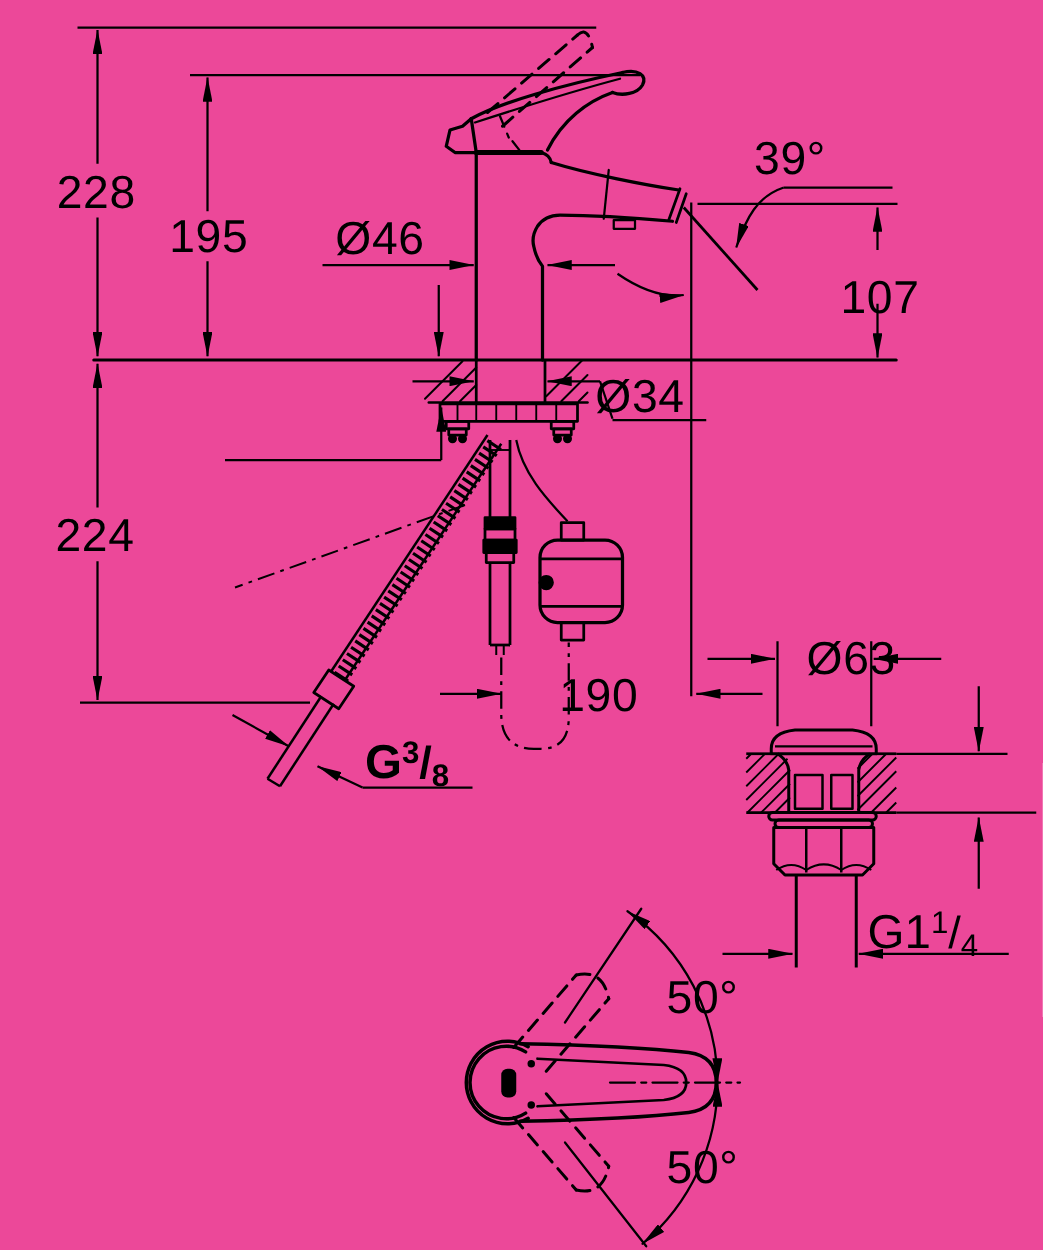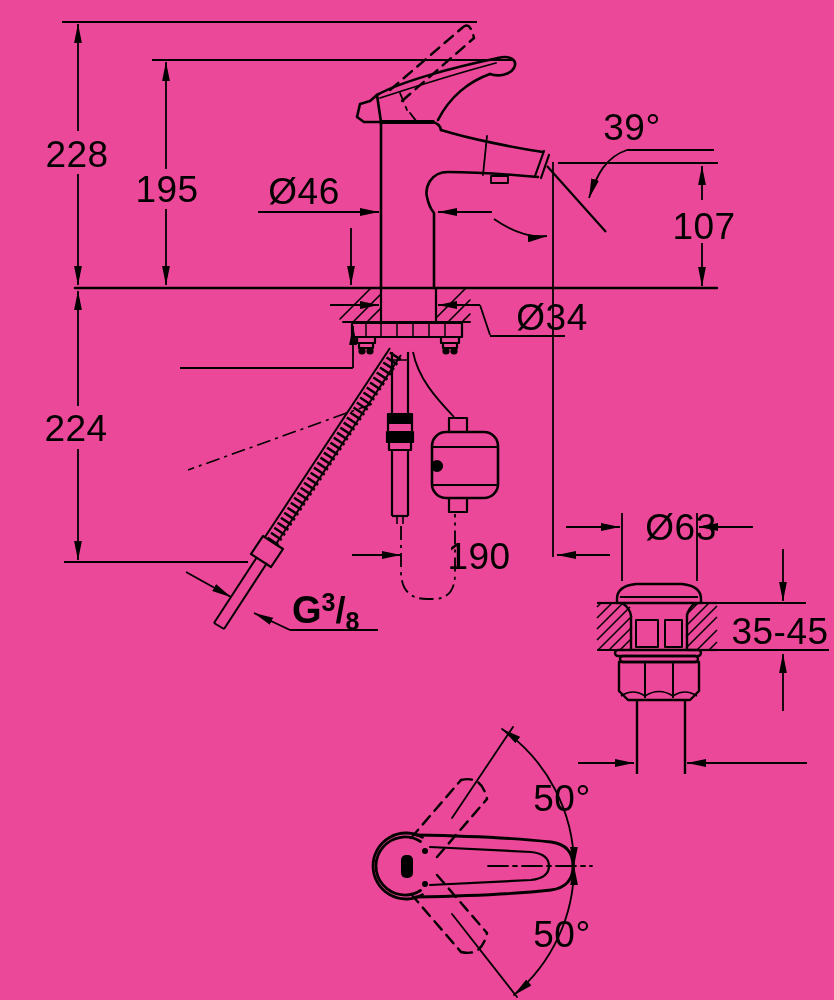--- a/index.html
+++ b/index.html
@@ -240,29 +240,31 @@
       <path d="M502,729 A168,168 0 0 1 574,866" marker-start="url(#arrS)" marker-end="url(#arr)"></path>
       <path d="M574,866 A168,168 0 0 1 514,995" marker-start="url(#arrS)" marker-end="url(#arr)"></path>
     </g>
   </g>
 </svg>
 
 <div class="lbl" style="left:77px;top:154px;">228</div>
 <div class="lbl" style="left:167px;top:189px;">195</div>
 <div class="lbl" style="left:304px;top:191px;">Ø46</div>
 <div class="lbl" style="left:632px;top:127px;">39°</div>
-<div class="lbl" style="left:704px;top:226px;">107</div>
-<div class="lbl" style="left:552px;top:317px;">Ø34</div>
+<div class="lbl" style="left:704px;top:238px;">107</div>
+<div class="lbl" style="left:512px;top:317px;">Ø34</div>
 <div class="lbl" style="left:76px;top:428px;">224</div>
 <div class="lbl" style="left:479px;top:556px;">190</div>
 
 <div class="lbl-tl" style="left:292px;top:590px;font-weight:bold;">
   <span>G</span><sup>3</sup><span class="fs">/</span><sub>8</sub>
 </div>
 
 <div class="lbl" style="left:659px;top:527px;padding-left:44px;">Ø63</div>
-<div class="lbl" style="left:780px;top:631px;">35-45</div>
-
+
+<div class="lbl-tl" style="left:694px;top:726px;">
+  <span>G1</span><sup>1</sup><span class="fs">/</span><sub>4</sub>
+</div>
 
 <div class="lbl" style="left:562px;top:798px;">50°</div>
 <div class="lbl" style="left:562px;top:934px;">50°</div>
 
 </div>
 
 </body></html>

